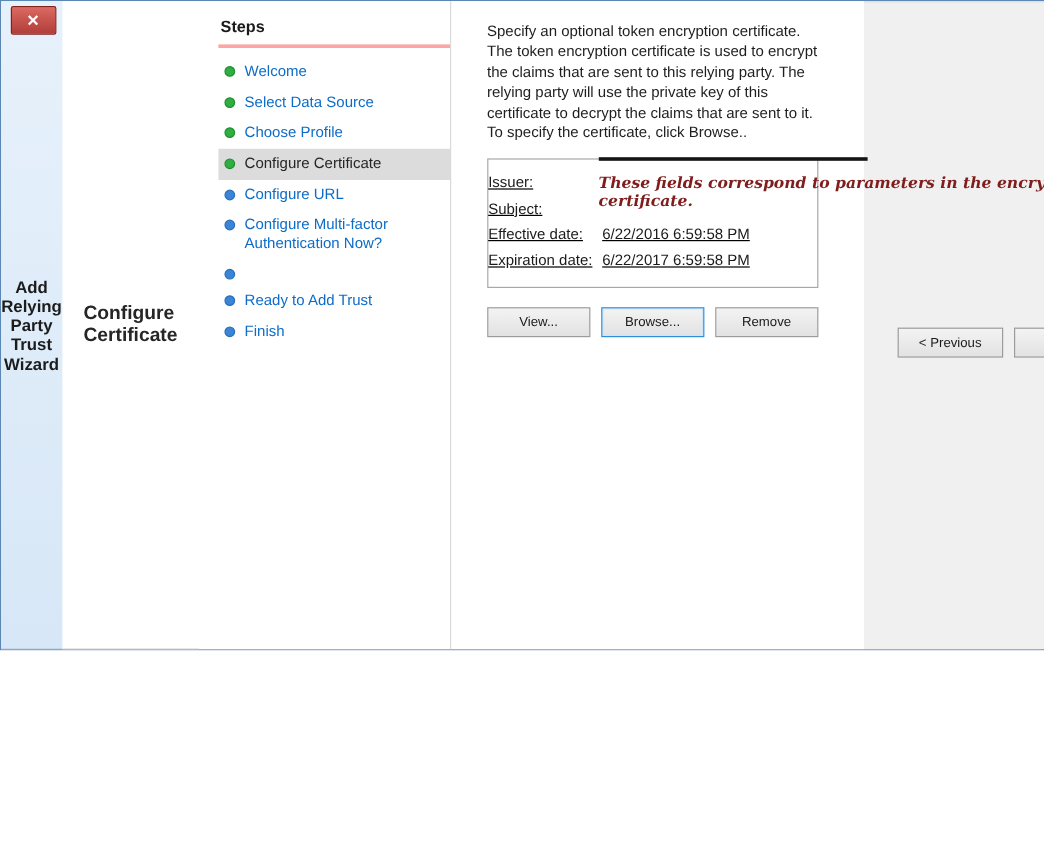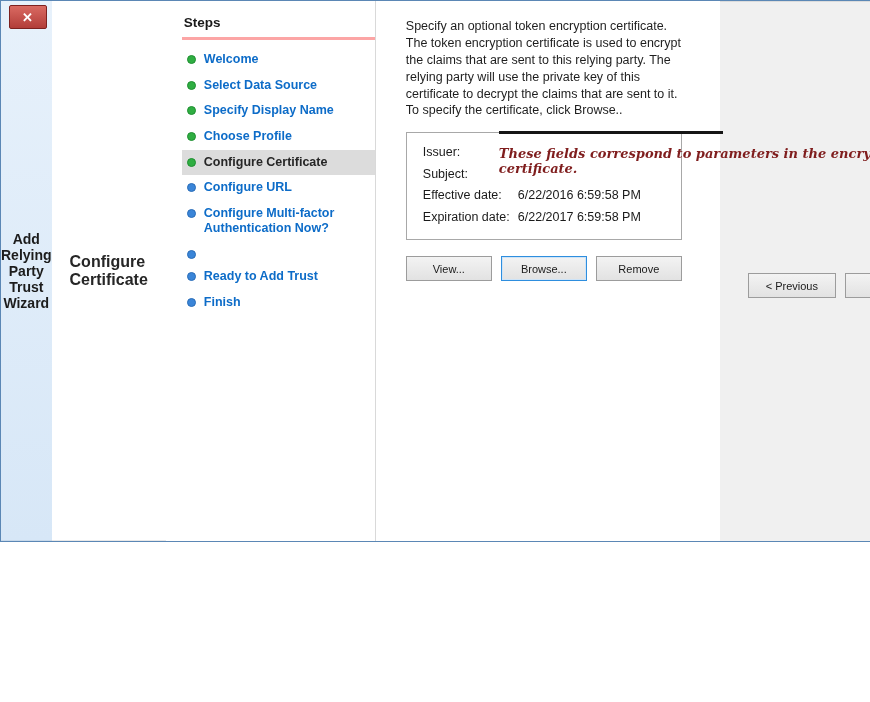--- a/index.html
+++ b/index.html
@@ -55,41 +55,42 @@
   .sidebar-title {
     font-size: 13.5px; font-weight: bold; color: #1a1a1a;
     padding: 2px 0 7px 2px;
     border-bottom: 3px solid #fca5a5;
   }
   .steps { list-style: none; margin-top: 7px; }
   .step {
     display: flex; align-items: flex-start; gap: 8px;
     padding: 5px 6px 5px 5px;
     font-size: 12.5px; line-height: 1.25;
-    color: #0d6cc8; cursor: pointer; font-weight: bold;
+    color: #0d6cc8; cursor: pointer;
   }
   .step .dot {
     flex: 0 0 9px; width: 9px; height: 9px; border-radius: 50%;
     margin-top: 3px;
   }
   .step[data-status="done"] .dot,
   .step[data-status="current"] .dot { background: #2fae42; border: 1px solid #1f8f31; }
   .step[data-status="todo"] .dot { background: #3a85d8; border: 1px solid #2a6db8; }
   .step[data-status="current"] { background: #dcdcdc; color: #262626; }
   
   .content { flex: 1 1 auto; padding: 17px 38px 0 30px; }
   .description {
     font-size: 12.5px; color: #1e1e1e; line-height: 1.35;
     margin-bottom: 13px;
   }
   .cert-box {
     position: relative;
     border: 1px solid #a8a8a8;
-    padding: 9px 12px 11px 16px;
+    padding: 9px 12px 11px 0;
     background: #ffffff;
+    text-decoration: underline;
   }
   .cert-row { display: flex; font-size: 12.5px; line-height: 21.5px; color: #1a1a1a; }
   .cert-label { flex: 0 0 95px; }
   .cert-value { flex: 1 1 auto; }
   .annotation {
     position: absolute; left: 92px; top: 13px; width: 478px;
     font-family: "DejaVu Serif", serif;
     font-style: italic; font-weight: bold;
     font-size: 13px; color: #7f1d1d;
   }
@@ -151,24 +152,20 @@
         <li class="step" data-status="done">
           <span class="dot"></span>
           <span>Welcome</span>
         </li>
         <li class="step" data-status="done">
           <span class="dot"></span>
           <span>Select Data Source</span>
         </li>
         <li class="step" data-status="done">
           <span class="dot"></span>
-          <span>Specify Display Name</span>
-        </li>
-        <li class="step" data-status="done">
-          <span class="dot"></span>
           <span>Choose Profile</span>
         </li>
         <li class="step" data-status="current">
           <span class="dot"></span>
           <span>Configure Certificate</span>
         </li>
         <li class="step" data-status="todo">
           <span class="dot"></span>
           <span>Configure URL</span>
         </li>

